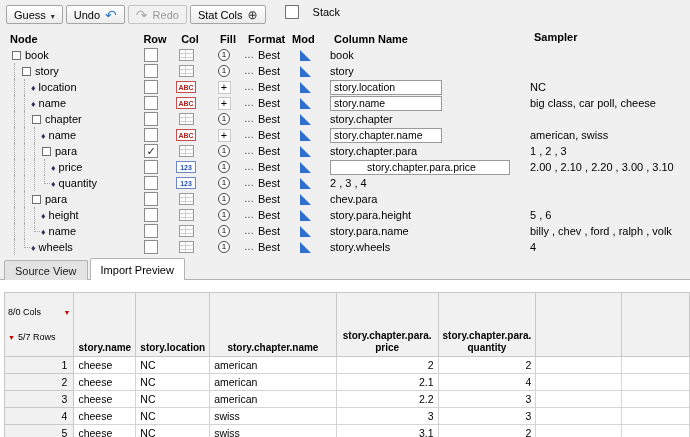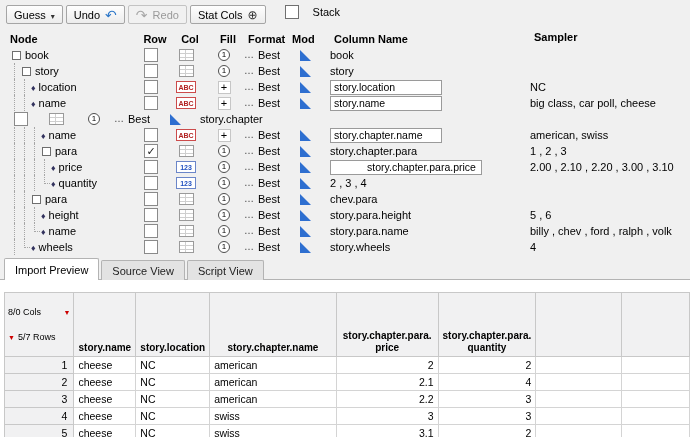--- a/index.html
+++ b/index.html
@@ -62,21 +62,21 @@
             background:#fff;display:inline-flex;align-items:center;justify-content:center;
             font-size:8px;line-height:1;}
   .fill-plus{width:13px;height:13px;box-sizing:border-box;border:1px solid #c6c6c6;background:#fff;
              display:inline-flex;align-items:center;justify-content:center;font-size:11px;line-height:1;}
   .dots{color:#444;font-size:10px;margin-right:4px;line-height:1;}
   .fmt{color:#000;}
   .tri{width:0;height:0;border-right:11px solid transparent;border-bottom:11px solid #2e6fd0;}
   .cn-text{white-space:nowrap;}
   .cn-input{width:112px;height:15px;box-sizing:border-box;border:1px solid #9a9a9a;background:#fff;
             padding:0 3px;font:10.5px "Liberation Sans",sans-serif;}
-  .cn-input.wide{width:152px;padding-left:36px;}
+  .cn-input.wide{width:180px;padding-left:36px;}
 
   
   .tabs{position:absolute;top:258px;left:4px;display:flex;align-items:flex-end;gap:2px;z-index:2;}
   .tab{height:20px;box-sizing:border-box;background:#e3e3e3;border:1px solid #b3b3b3;border-bottom:none;
        border-radius:2px 2px 0 0;padding:0 10px;display:flex;align-items:center;color:#222;}
   .tab.active{background:#fff;height:22px;position:relative;z-index:3;color:#000;}
   .panel{position:absolute;top:279px;left:0;right:0;bottom:0;background:#fff;border-top:1px solid #b3b3b3;}
 
   
   .ptable{border-collapse:collapse;table-layout:fixed;margin:12px 0 0 4px;font-size:10.5px;}
@@ -241,20 +241,26 @@
       <div class="c-mod">
           <span class="tri"></span>
         </div>
       <div class="c-name">
           <input class="cn-input" value="story.name" style="">
         </div>
       <div class="c-samp"><span>big class, car poll, cheese</span></div>
     </div>
 
     <div class="trow">
+      <div class="c-node">
+        <span class="ind"></span>
+          <span class="ind"></span>
+        <span class="m-box"></span>
+        <span class="nlabel">chapter</span>
+      </div>
       <div class="c-row">
           <span class="cb"></span>
         </div>
       <div class="c-col">
           <span class="ic-table"></span>
         </div>
       <div class="c-fill">
           <span class="fill-one">1</span>
         </div>
       <div class="c-fmt">
@@ -503,28 +509,25 @@
         </div>
       <div class="c-name">
           <span class="cn-text">story.wheels</span>
         </div>
       <div class="c-samp"><span>4</span></div>
     </div>
 
   </div>
 
   <div class="tabs">
+    <div class="tab">
+      <span>Source View</span>
+    </div>
     <div class="tab active">
       <span>Import Preview</span>
-    </div>
-    <div class="tab">
-      <span>Source View</span>
-    </div>
-    <div class="tab">
-      <span>Script View</span>
     </div>
   </div>
 
   <div class="panel">
     <table class="ptable">
       <colgroup>
         <col style="width:71px">
           <col style="width:62px">
           <col style="width:66px">
           <col style="width:128px">

